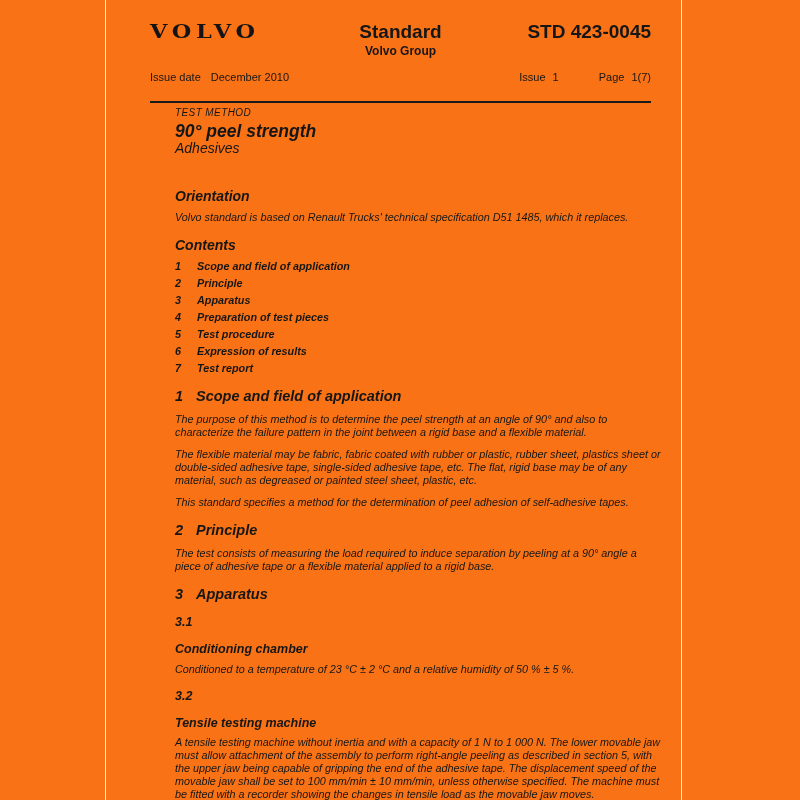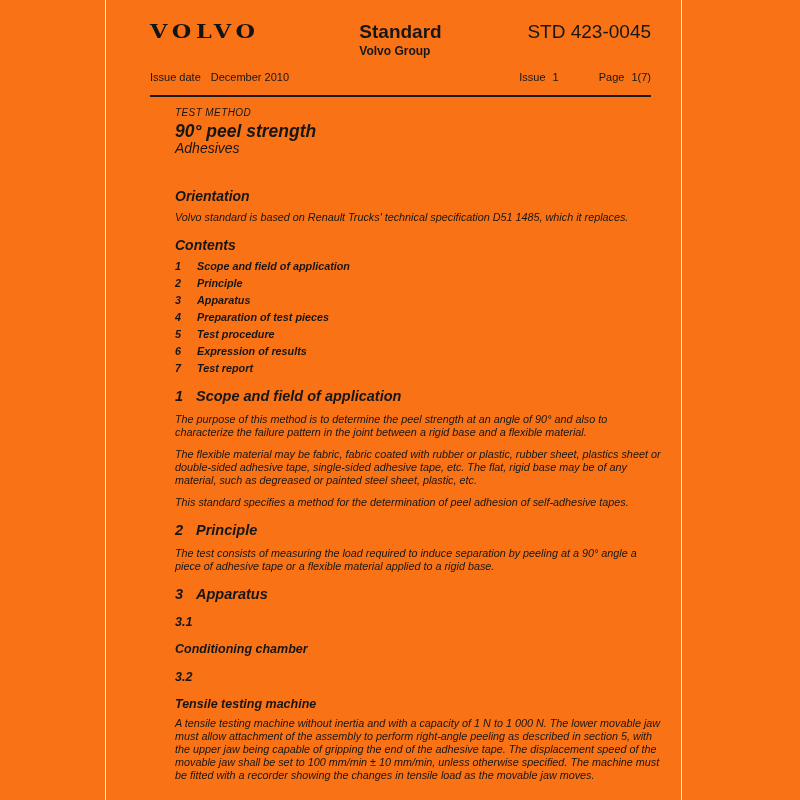--- a/index.html
+++ b/index.html
@@ -31,21 +31,21 @@
     position: absolute;
     left: 150px;
     top: 20px;
     width: 501px;
   }
   .hdr-top {
     display: flex;
     align-items: baseline;
   }
   .hdr-left  { flex: 1 1 0; }
-  .hdr-center{ flex: 0 0 auto; }
+  .hdr-center{ flex: 0 0 auto; text-align: center; }
   .hdr-right { flex: 1 1 0; text-align: right; }
   .logo {
     display: inline-block;
     font-family: "DejaVu Serif", serif;
     font-weight: bold;
     font-size: 19px;
     letter-spacing: 4px;
     transform: scaleX(1.18);
     transform-origin: left bottom;
     white-space: nowrap;
@@ -56,30 +56,30 @@
     font-weight: bold;
     line-height: 1.05;
   }
   .org {
     font-size: 12px;
     font-weight: bold;
     margin-top: 2px;
   }
   .doc-number {
     font-size: 19px;
-    font-weight: normal;
+    font-weight: bold;
     white-space: nowrap;
   }
   .hdr-meta {
     display: flex;
     justify-content: space-between;
     align-items: center;
     font-size: 11px;
     margin-top: 13px;
-    padding-bottom: 12px;
+    padding-bottom: 18px;
     border-bottom: 2px solid #1a1a1a;
   }
   .meta-left .lbl { margin-right: 10px; }
   .meta-right { display: flex; }
   .meta-right .pair-issue { margin-right: 40px; }
   .meta-right .lbl { margin-right: 7px; }
 
   
   .content {
     position: absolute;
@@ -234,20 +234,21 @@
       <div class="sec-h">
         <span class="sec-num">3</span>
         <span>Apparatus</span>
       </div>
 
       <div>
         <div class="sub-h">
           <span class="sub-num">3.1</span>
           <span>Conditioning chamber</span>
         </div>
+        <p class="body-par">Conditioned to a temperature of 23 °C ± 2 °C and a relative humidity of 50 % ± 5 %.</p>
       </div>
 
       <div>
         <div class="sub-h">
           <span class="sub-num">3.2</span>
           <span>Tensile testing machine</span>
         </div>
         <p class="body-par">A tensile testing machine without inertia and with a capacity of 1 N to 1 000 N. The lower movable jaw must allow attachment of the assembly to perform right-angle peeling as described in section 5, with the upper jaw being capable of gripping the end of the adhesive tape. The displacement speed of the movable jaw shall be set to 100 mm/min ± 10 mm/min, unless otherwise specified. The machine must be fitted with a recorder showing the changes in tensile load as the movable jaw moves.</p>
       </div>
     </section>

